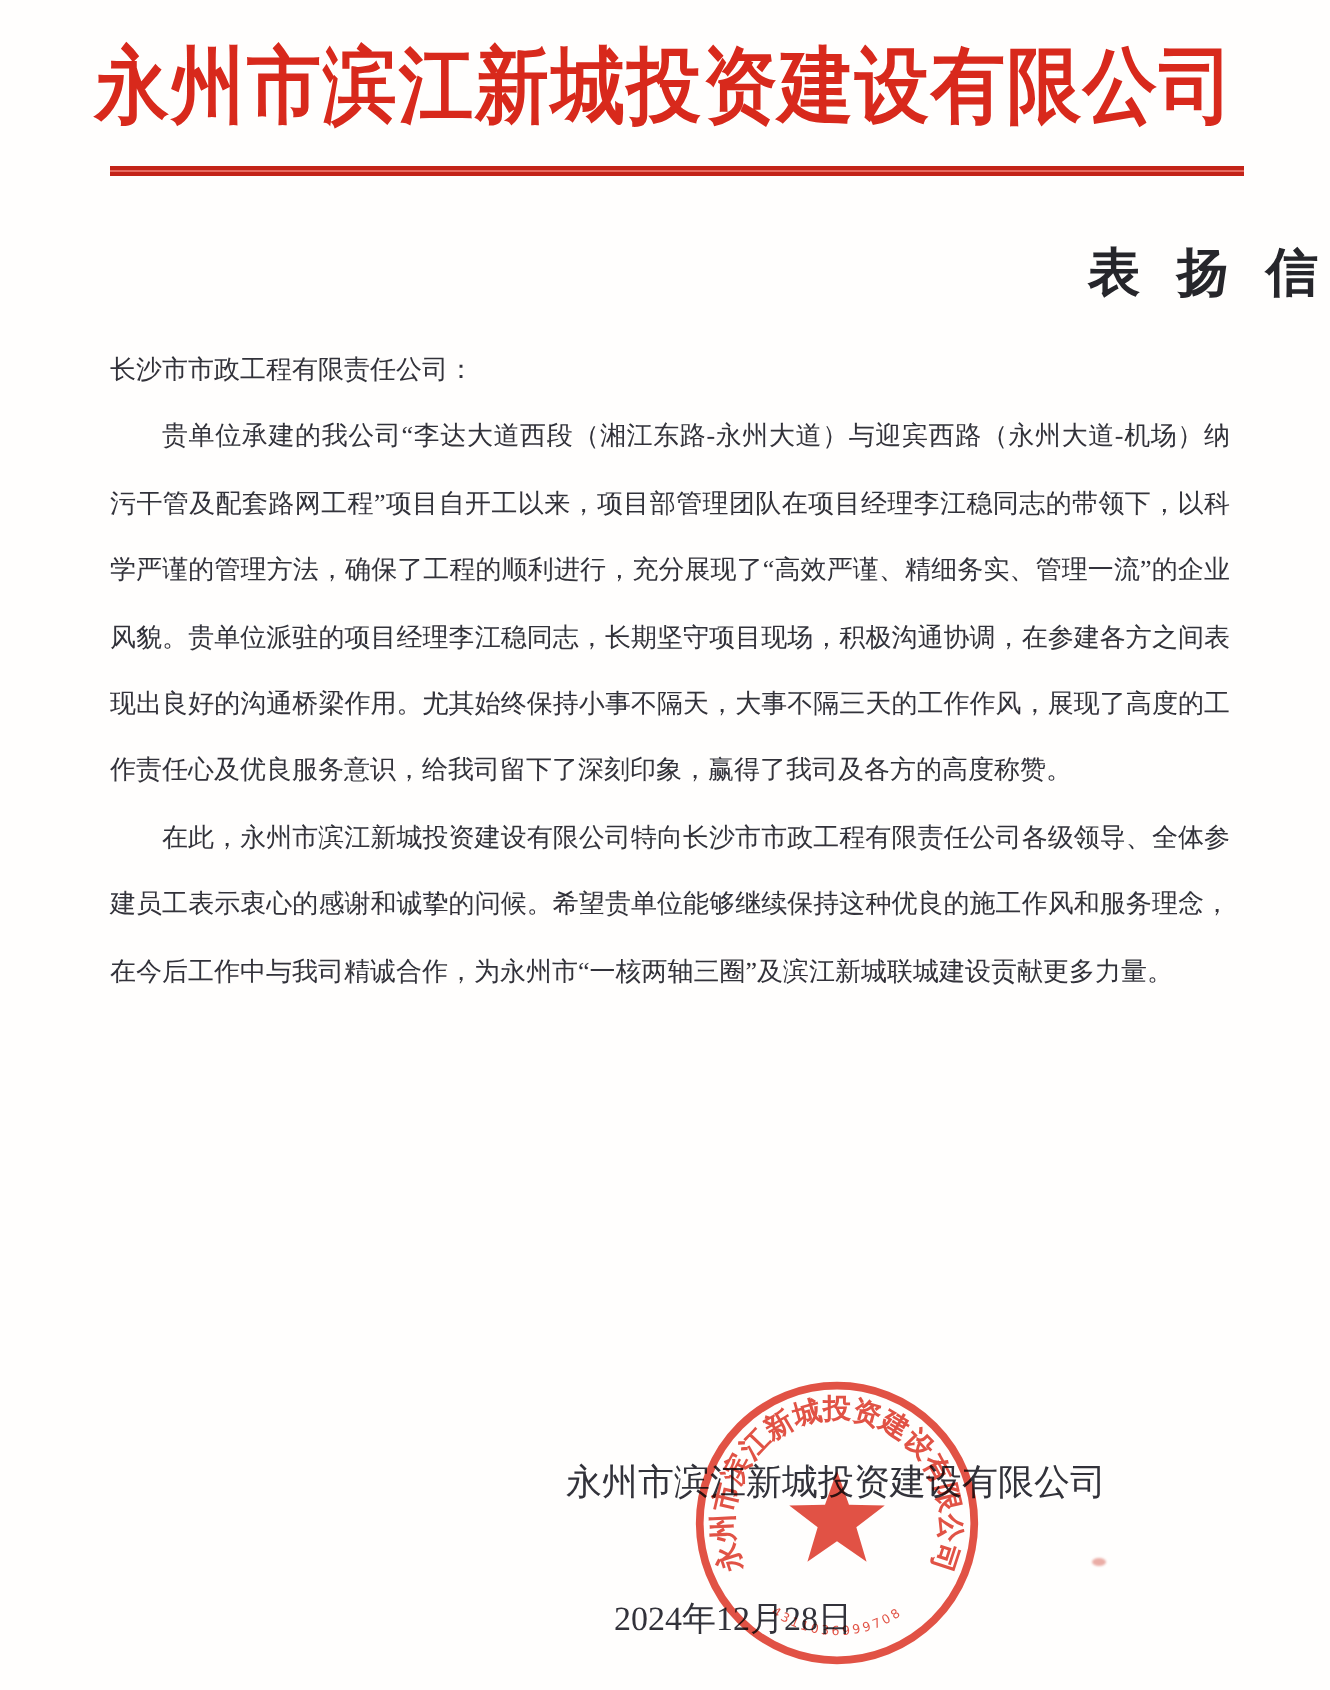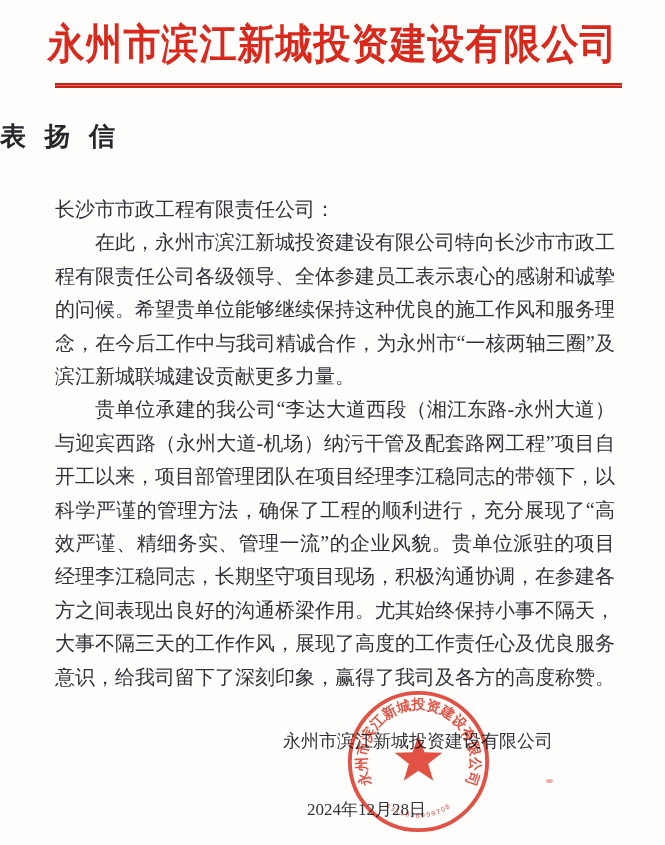--- a/index.html
+++ b/index.html
@@ -38,38 +38,37 @@
     width: 567px;
     height: 5px;
     background: linear-gradient(#c32318 0 2px, #e7695f 2px 3px, #c32318 3px 5px);
   }
 
   .doc-title {
     position: absolute;
     top: 120px;
     left: 0;
     width: 665px;
-    text-align: left;
+    text-align: right;
     font-size: 26px;
     font-weight: 700;
     letter-spacing: 6px;
     color: #26262b;
     line-height: 34px;
   }
 
   .body-text {
     position: absolute;
     top: 168px;
     left: 55px;
     width: 560px;
-    font-size: 20px;
+    font-size: 13px;
     line-height: 33.4px;
     text-align: justify;
     color: #32323a;
-    margin-top: 25px;
   }
   .body-text p { margin: 0; }
   .body-text .para { text-indent: 2em; }
 
   .signature-company {
     position: absolute;
     top: 729px;
     left: 283px;
     font-size: 18px;
     color: #32323a;
@@ -112,22 +111,22 @@
 <div class="page">
 
   <div class="letterhead">永州市滨江新城投资建设有限公司</div>
 
   <div class="letterhead-rule"></div>
 
   <div class="doc-title">表 扬 信</div>
 
   <div class="body-text">
     <p class="salutation">长沙市市政工程有限责任公司：</p>
+    <p class="para">贵单位承建的我公司“李达大道西段（湘江东路-永州大道）与迎宾西路（永州大道-机场）纳污干管及配套路网工程”项目自开工以来，项目部管理团队在项目经理李江稳同志的带领下，以科学严谨的管理方法，确保了工程的顺利进行，充分展现了“高效严谨、精细务实、管理一流”的企业风貌。贵单位派驻的项目经理李江稳同志，长期坚守项目现场，积极沟通协调，在参建各方之间表现出良好的沟通桥梁作用。尤其始终保持小事不隔天，大事不隔三天的工作作风，展现了高度的工作责任心及优良服务意识，给我司留下了深刻印象，赢得了我司及各方的高度称赞。</p>
     <p class="para">在此，永州市滨江新城投资建设有限公司特向长沙市市政工程有限责任公司各级领导、全体参建员工表示衷心的感谢和诚挚的问候。希望贵单位能够继续保持这种优良的施工作风和服务理念，在今后工作中与我司精诚合作，为永州市“一核两轴三圈”及滨江新城联城建设贡献更多力量。</p>
-    <p class="para">贵单位承建的我公司“李达大道西段（湘江东路-永州大道）与迎宾西路（永州大道-机场）纳污干管及配套路网工程”项目自开工以来，项目部管理团队在项目经理李江稳同志的带领下，以科学严谨的管理方法，确保了工程的顺利进行，充分展现了“高效严谨、精细务实、管理一流”的企业风貌。贵单位派驻的项目经理李江稳同志，长期坚守项目现场，积极沟通协调，在参建各方之间表现出良好的沟通桥梁作用。尤其始终保持小事不隔天，大事不隔三天的工作作风，展现了高度的工作责任心及优良服务意识，给我司留下了深刻印象，赢得了我司及各方的高度称赞。</p>
   </div>
 
   <div class="signature-company">永州市滨江新城投资建设有限公司</div>
 
   <div class="signature-date">2024年12月28日</div>
 
   <svg class="seal" viewBox="0 0 150 150" xmlns="http://www.w3.org/2000/svg">
     <defs>
       <path id="seal-top-arc" d="M 26.1 97.8 A 54 54 0 1 1 123.9 97.8" fill="none"></path>
       <path id="seal-bottom-arc" d="M 41.7 122.5 A 58 58 0 0 0 108.3 122.5" fill="none"></path>

